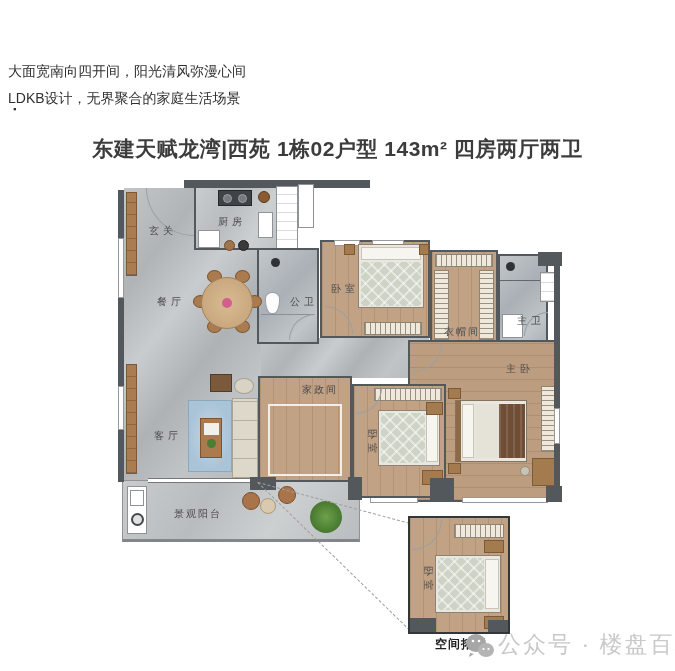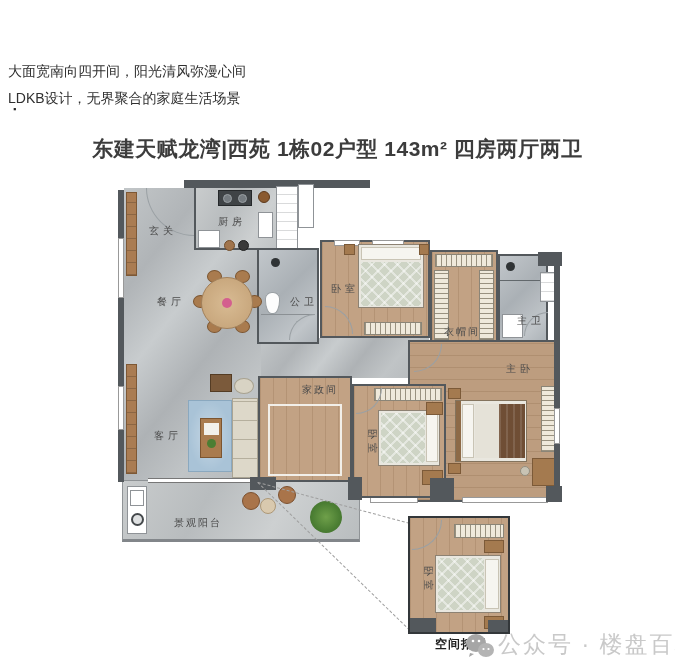--- a/index.html
+++ b/index.html
@@ -198,21 +198,21 @@
     <div class="abs lbl" style="left:114px;top:44px;">厨房</div>
     <div class="abs lbl" style="left:53px;top:124px;">餐厅</div>
     <div class="abs lbl" style="left:186px;top:124px;">公卫</div>
     <div class="abs lbl" style="left:227px;top:111px;">卧室</div>
     <div class="abs lbl lbl4" style="left:344px;top:133px;margin-top:21px;">衣帽间</div>
     <div class="abs lbl" style="left:413px;top:132px;margin-top:11px;">主卫</div>
     <div class="abs lbl" style="left:402px;top:191px;">主卧</div>
     <div class="abs lbl" style="left:50px;top:258px;">客厅</div>
     <div class="abs lbl lbl4" style="left:202px;top:212px;">家政间</div>
     <div class="abs lbl lbl-rot" style="left:254px;top:265px;">卧室</div>
-    <div class="abs lbl lbl4" style="left:80px;top:345px;">景观阳台</div>
+    <div class="abs lbl lbl4" style="left:80px;top:336px;">景观阳台</div>
   </div>
 
   <div class="abs dash" style="left:258px;top:482px;width:157px;transform:rotate(15.1deg);"></div>
   <div class="abs dash" style="left:258px;top:482px;width:212px;transform:rotate(44.2deg);"></div>
   <div class="abs dash" style="left:412px;top:524px;width:135px;transform:rotate(49.5deg);"></div>
 
   <div class="abs wood" id="inset">
     <div class="abs hatch" style="left:44px;top:6px;width:50px;height:14px;"></div>
     <div class="abs wooddk" style="left:74px;top:22px;width:20px;height:13px;"></div>
     <div class="abs" style="left:25px;top:37px;width:66px;height:58px;border:1px solid #8d8273;background:#e9e7df;">

